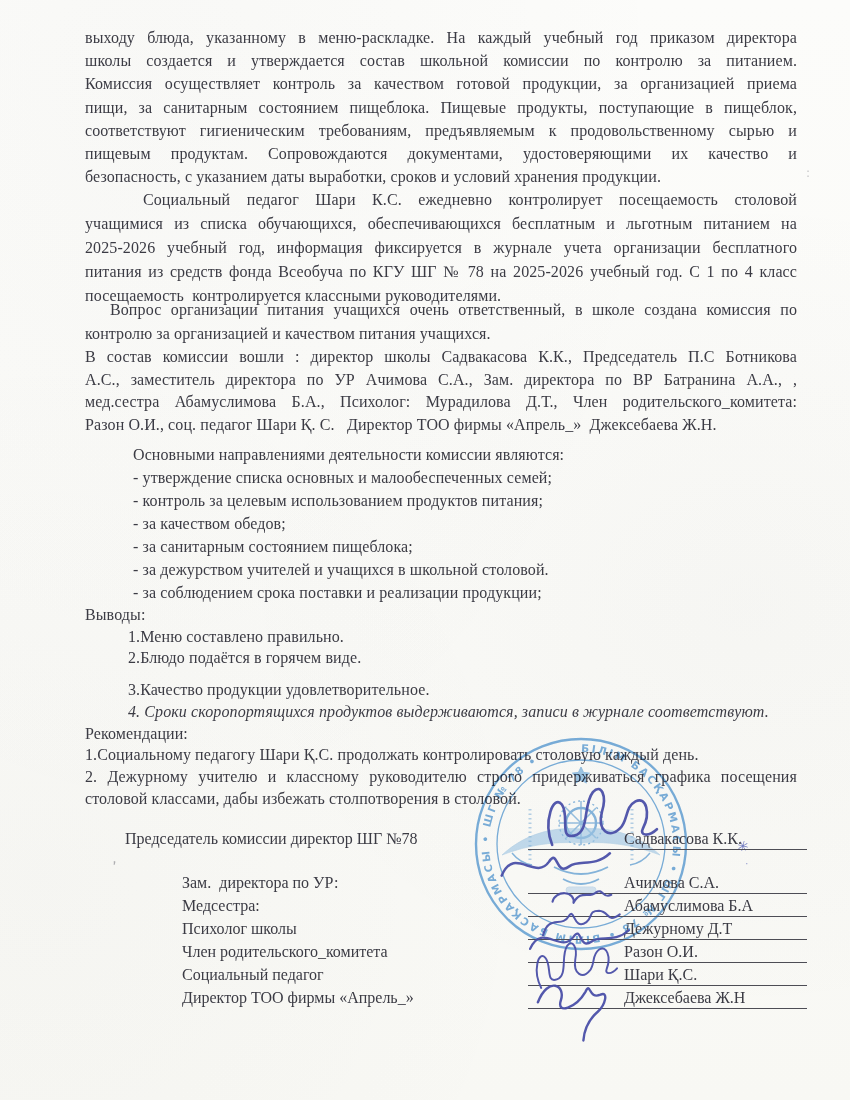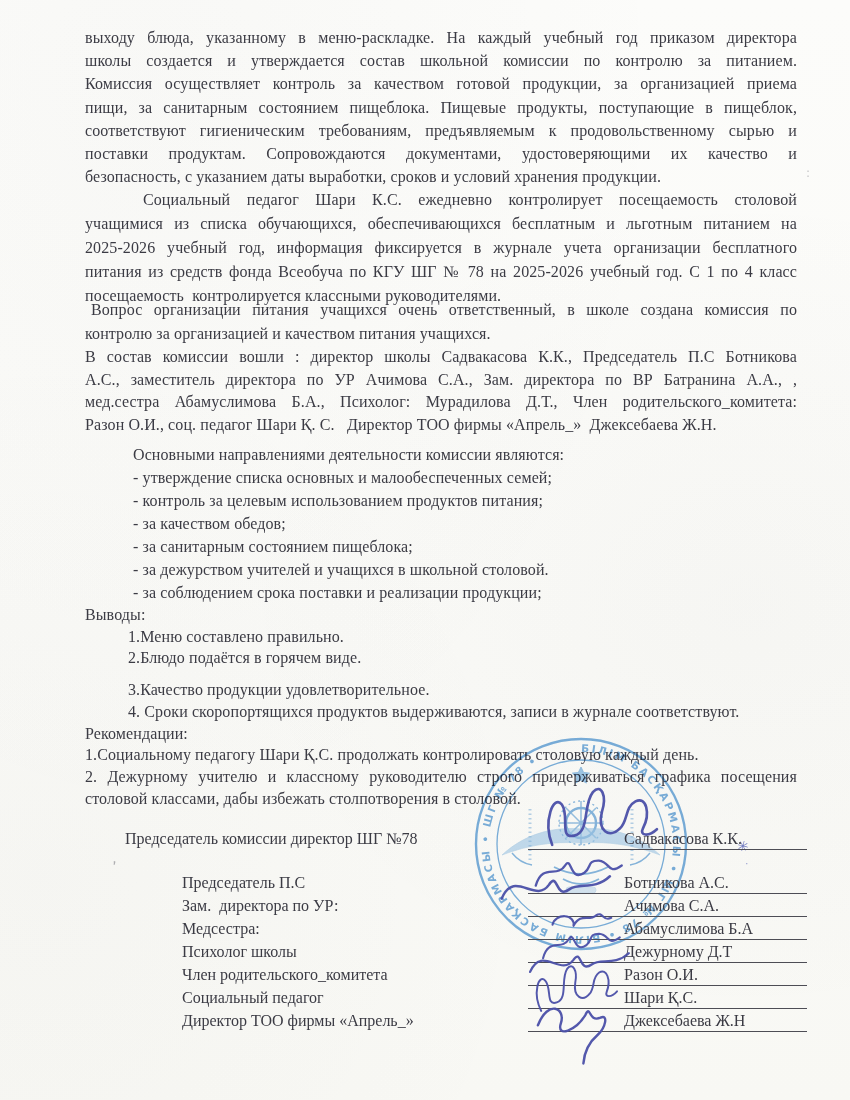--- a/index.html
+++ b/index.html
@@ -65,32 +65,32 @@
 
 <div class="page">
 
   <div class="doc-text">
     <div class="sec sec-intro">
         <div class="line just">выходу блюда, указанному в меню-раскладке. На каждый учебный год приказом директора</div>
         <div class="line just">школы создается и утверждается состав школьной комиссии по контролю за питанием.</div>
         <div class="line just">Комиссия осуществляет контроль за качеством готовой продукции, за организацией приема</div>
         <div class="line just">пищи, за санитарным состоянием пищеблока. Пищевые продукты, поступающие в пищеблок,</div>
         <div class="line just">соответствуют гигиеническим требованиям, предъявляемым к продовольственному сырью и</div>
-        <div class="line just">поставки продуктам. Сопровождаются документами, удостоверяющими их качество и</div>
+        <div class="line just">пищевым продуктам. Сопровождаются документами, удостоверяющими их качество и</div>
         <div class="line">безопасность, с указанием даты выработки, сроков и условий хранения продукции.</div>
       </div>
     <div class="sec sec-attendance">
         <div class="line just" style="padding-left: 58px;">Социальный педагог Шари К.С. ежедневно контролирует посещаемость столовой</div>
         <div class="line just">учащимися из списка обучающихся, обеспечивающихся бесплатным и льготным питанием на</div>
         <div class="line just">2025-2026 учебный год, информация фиксируется в журнале учета организации бесплатного</div>
         <div class="line just">питания из средств фонда Всеобуча по КГУ ШГ № 78 на 2025-2026 учебный год. С 1 по 4 класс</div>
         <div class="line">посещаемость  контролируется классными руководителями.</div>
       </div>
     <div class="sec sec-note">
-        <div class="line just" style="padding-left: 6px;">Вопрос организации питания учащихся очень ответственный, в школе создана комиссия по</div>
+        <div class="line just" style="padding-left: 6px; margin-left: 19px;">Вопрос организации питания учащихся очень ответственный, в школе создана комиссия по</div>
         <div class="line">контролю за организацией и качеством питания учащихся.</div>
       </div>
     <div class="sec sec-members">
         <div class="line just">В состав комиссии вошли :  директор школы  Садвакасова К.К.,  Председатель П.С   Ботникова</div>
         <div class="line just">А.С., заместитель директора по УР Ачимова С.А., Зам.  директора по ВР   Батранина А.А.,  ,</div>
         <div class="line just">мед.сестра  Абамуслимова Б.А.,  Психолог:   Мурадилова Д.Т., Член родительского_комитета:</div>
         <div class="line">Разон О.И., соц. педагог Шари Қ. С.   Директор ТОО фирмы «Апрель_»  Джексебаева Ж.Н.</div>
       </div>
     <div class="sec sec-directions">
         <div class="line">Основными направлениями деятельности комиссии являются:</div>
@@ -99,21 +99,21 @@
         <div class="line">- за качеством обедов;</div>
         <div class="line">- за санитарным состоянием пищеблока;</div>
         <div class="line">- за дежурством учителей и учащихся в школьной столовой.</div>
         <div class="line">- за соблюдением срока поставки и реализации продукции;</div>
       </div>
     <div class="sec sec-conclusions">
         <div class="line">Выводы:</div>
         <div class="line" style="padding-left: 43px;">1.Меню составлено правильно.</div>
         <div class="line" style="padding-left: 43px;">2.Блюдо подаётся в горячем виде.</div>
         <div class="line" style="padding-left: 43px; margin-top: 10px;">3.Качество продукции удовлетворительное.</div>
-        <div class="line" style="padding-left: 43px;">4. Сроки скоропортящихся продуктов выдерживаются, записи в журнале соответствуют.</div>
+        <div class="line" style="padding-left: 43px; font-style: italic;">4. Сроки скоропортящихся продуктов выдерживаются, записи в журнале соответствуют.</div>
         <div class="line">Рекомендации:</div>
         <div class="line">1.Социальному педагогу Шари Қ.С. продолжать контролировать столовую каждый день.</div>
         <div class="line just">2. Дежурному учителю и классному руководителю строго придерживаться графика посещения</div>
         <div class="line">столовой классами, дабы избежать столпотворения в столовой.</div>
       </div>
   </div>
 
   <svg class="stamp" viewBox="0 0 226 226" aria-hidden="true">
     <defs>
       <path id="ringPath" d="M113,21 a92,92 0 1 1 -0.01,0"></path>
@@ -140,29 +140,20 @@
       <div class="sig-row first">
         <div class="sig-label">Председатель комиссии директор ШГ №78</div>
         <div class="sig-line">
           <svg class="sig-ink" viewBox="0 0 120 60" width="138" height="69" style="left: 16px; bottom: -6px; transform: rotate(-6deg); transform-origin: left bottom;">
             <path d="M8,52 C2,30 14,8 20,18 C26,28 14,48 28,46 C42,44 38,20 48,10 C56,3 60,14 54,28 C48,44 58,52 68,44 C76,38 74,26 84,22 C94,18 96,34 88,46 C84,52 92,54 100,48"></path>
           </svg>
           <span class="sig-name">Садвакасова К.К.</span>
         </div>
       </div>
       <div class="sig-row">
-        <div class="sig-label">Председатель П.С</div>
-        <div class="sig-line">
-          <svg class="sig-ink" viewBox="0 0 120 60" width="120" height="60" style="left: 6px; bottom: -9px; transform: rotate(-8deg); transform-origin: left bottom;">
-            <path d="M4,44 C14,22 26,40 36,28 C44,19 38,46 54,38 C62,34 58,26 70,28 C82,31 76,44 92,36"></path>
-          </svg>
-          <span class="sig-name">Ботникова А.С.</span>
-        </div>
-      </div>
-      <div class="sig-row">
         <div class="sig-label">Зам.  директора по УР:</div>
         <div class="sig-line">
           <svg class="sig-ink" viewBox="0 0 120 60" width="132" height="66" style="left: -26px; bottom: -7px; transform: rotate(-6deg); transform-origin: left bottom;">
             <path d="M2,38 C16,12 32,46 46,30 C56,18 50,44 64,36 C74,30 86,40 102,28"></path>
           </svg>
           <span class="sig-name">Ачимова С.А.</span>
         </div>
       </div>
       <div class="sig-row">
         <div class="sig-label">Медсестра:</div>

